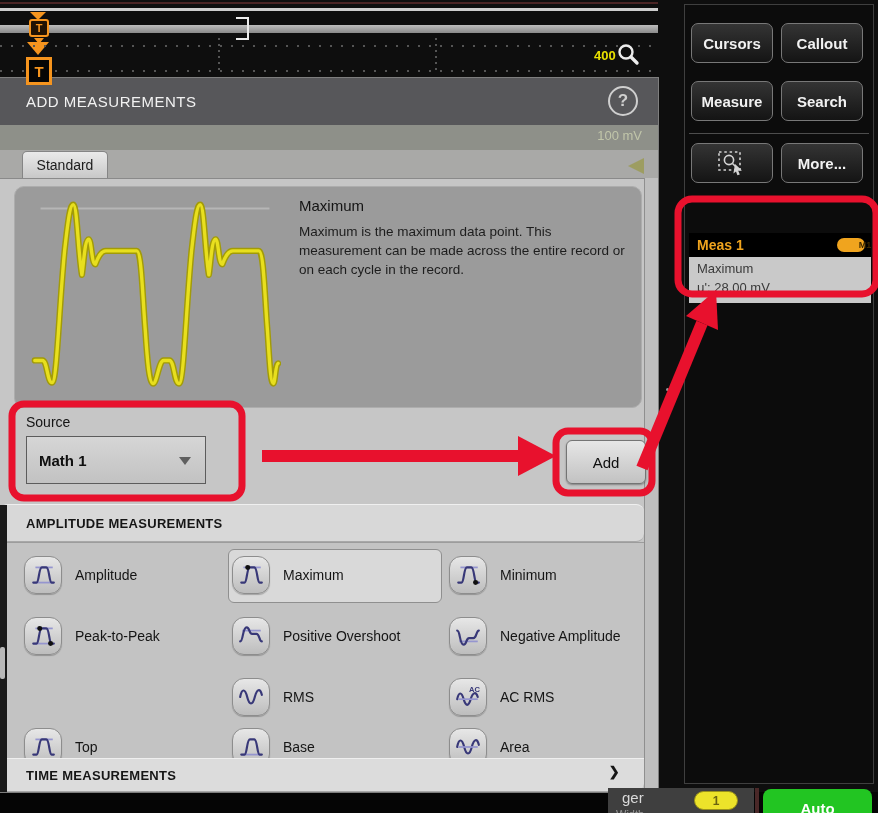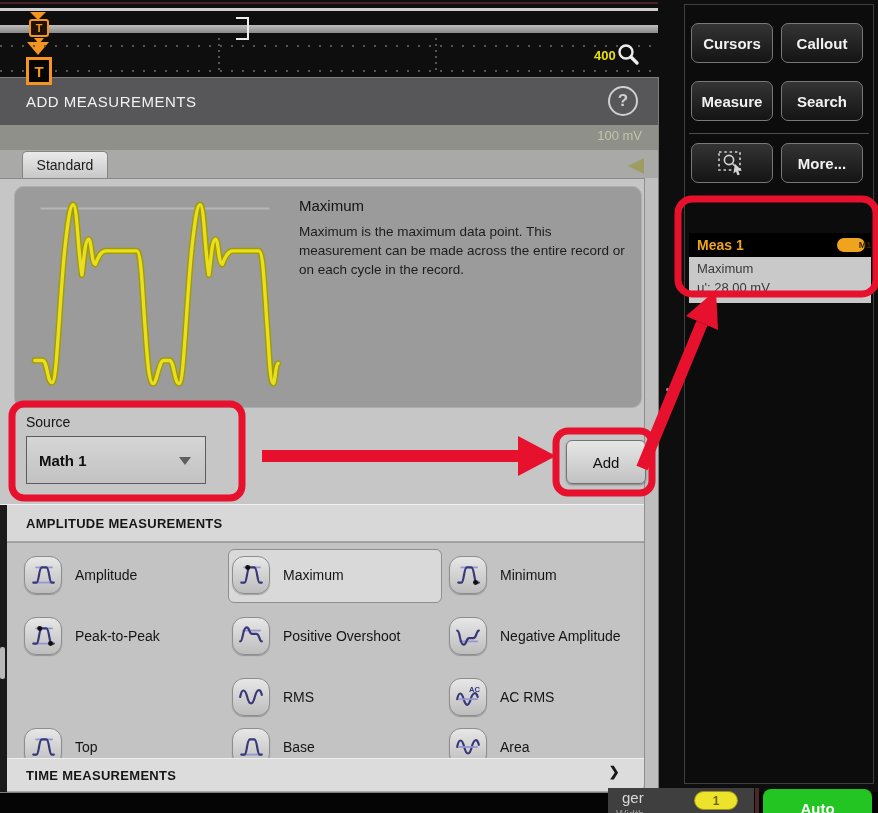--- a/index.html
+++ b/index.html
@@ -47,21 +47,21 @@
   .desc-text{position:absolute;left:284px;top:36px;width:336px;color:#1d1d1d;font-size:13.5px;line-height:1.4;}
 
   .src-label{position:absolute;left:26px;top:336px;color:#141414;font-size:14px;}
   .dropdown{position:absolute;left:26px;top:358px;width:180px;height:48px;background:linear-gradient(#d6d6d6,#c2c2c2);border:1px solid #5c5c5c;display:flex;align-items:center;}
   .dd-val{margin-left:12px;color:#0f0f0f;font-size:15px;font-weight:bold;}
   .dd-caret{position:absolute;right:14px;top:20px;width:0;height:0;border-left:6px solid transparent;border-right:6px solid transparent;border-top:8px solid #5f5f5f;}
   .add-btn{position:absolute;left:566px;top:362px;width:80px;height:44px;background:linear-gradient(#e6e6e6,#c2c2c2);border:1px solid #747474;border-radius:6px;color:#0f0f0f;font-size:15px;display:flex;align-items:center;justify-content:center;box-shadow:0 1px 2px rgba(0,0,0,.35);}
 
   .sec-bar{position:absolute;left:0;width:644px;height:38px;background:#d8d8d8;border-top:1px solid #efefef;border-bottom:1px solid #a8a8a8;display:flex;align-items:center;}
   .sec-bar span{margin-left:26px;color:#161616;font-size:13px;font-weight:bold;letter-spacing:.3px;}
-  .amp-bar{top:426px;}
+  .amp-bar{top:426px;border-radius:8px;}
   .time-bar{top:680px;height:34px;background:#dcdcdc;border-radius:0 0 8px 0;}
   .time-chevron{position:absolute;right:24px;top:5px;color:#1a1a1a;font-size:19px;font-weight:bold;}
   .grid-bg{position:absolute;left:0;top:464px;width:644px;height:216px;background:#c3c3c3;border-top:1px solid #9c9c9c;}
   .sel-box{position:absolute;left:228px;top:471px;width:214px;height:54px;background:#d9d9d9;border:1px solid #8f8f8f;border-radius:6px;}
   .tile{position:absolute;display:flex;align-items:center;}
   .ticon{width:38px;height:38px;background:linear-gradient(#e7e7e7,#bdbdbd);border:1px solid #8d8d8d;border-radius:12px;display:flex;align-items:center;justify-content:center;box-shadow:0 1px 1px rgba(0,0,0,.25);}
   .tlabel{margin-left:13px;color:#151515;font-size:14px;line-height:1.15;max-width:130px;}
   .c0{left:24px;} .c1{left:232px;} .c2{left:449px;}
   .r0{top:478px;} .r1{top:539px;} .r2{top:600px;} .r3{top:650px;}
   .glyph{stroke:#383878;stroke-width:2;fill:none;stroke-linecap:round;stroke-linejoin:round;}

